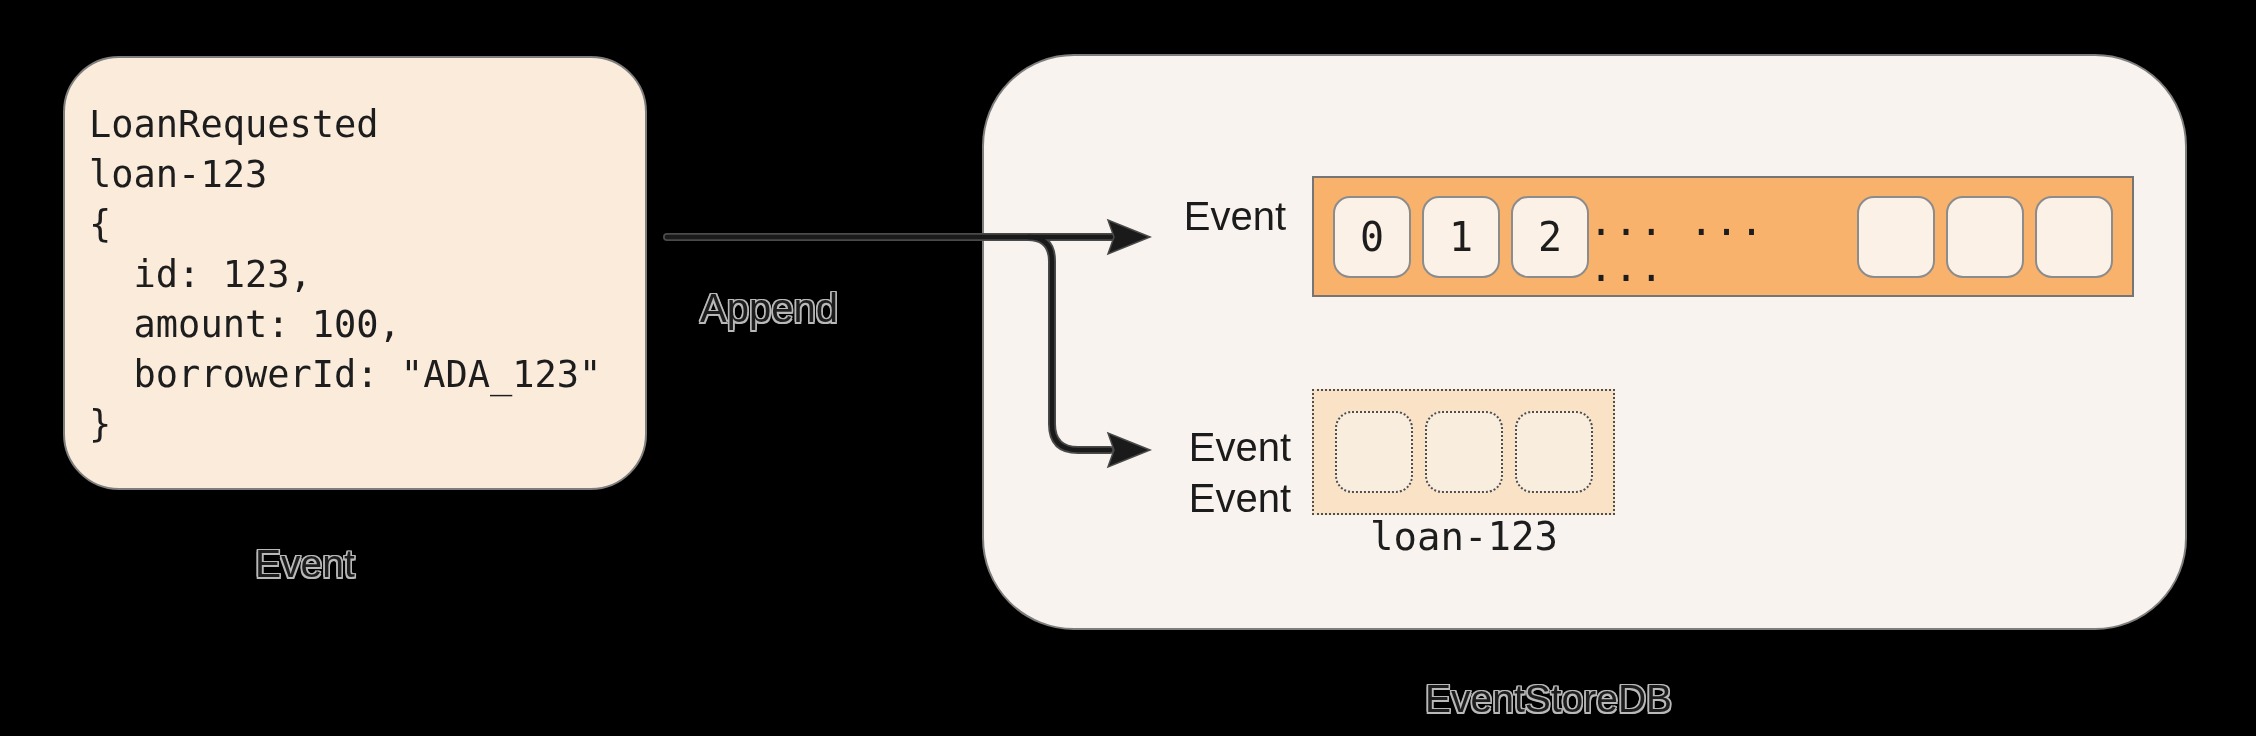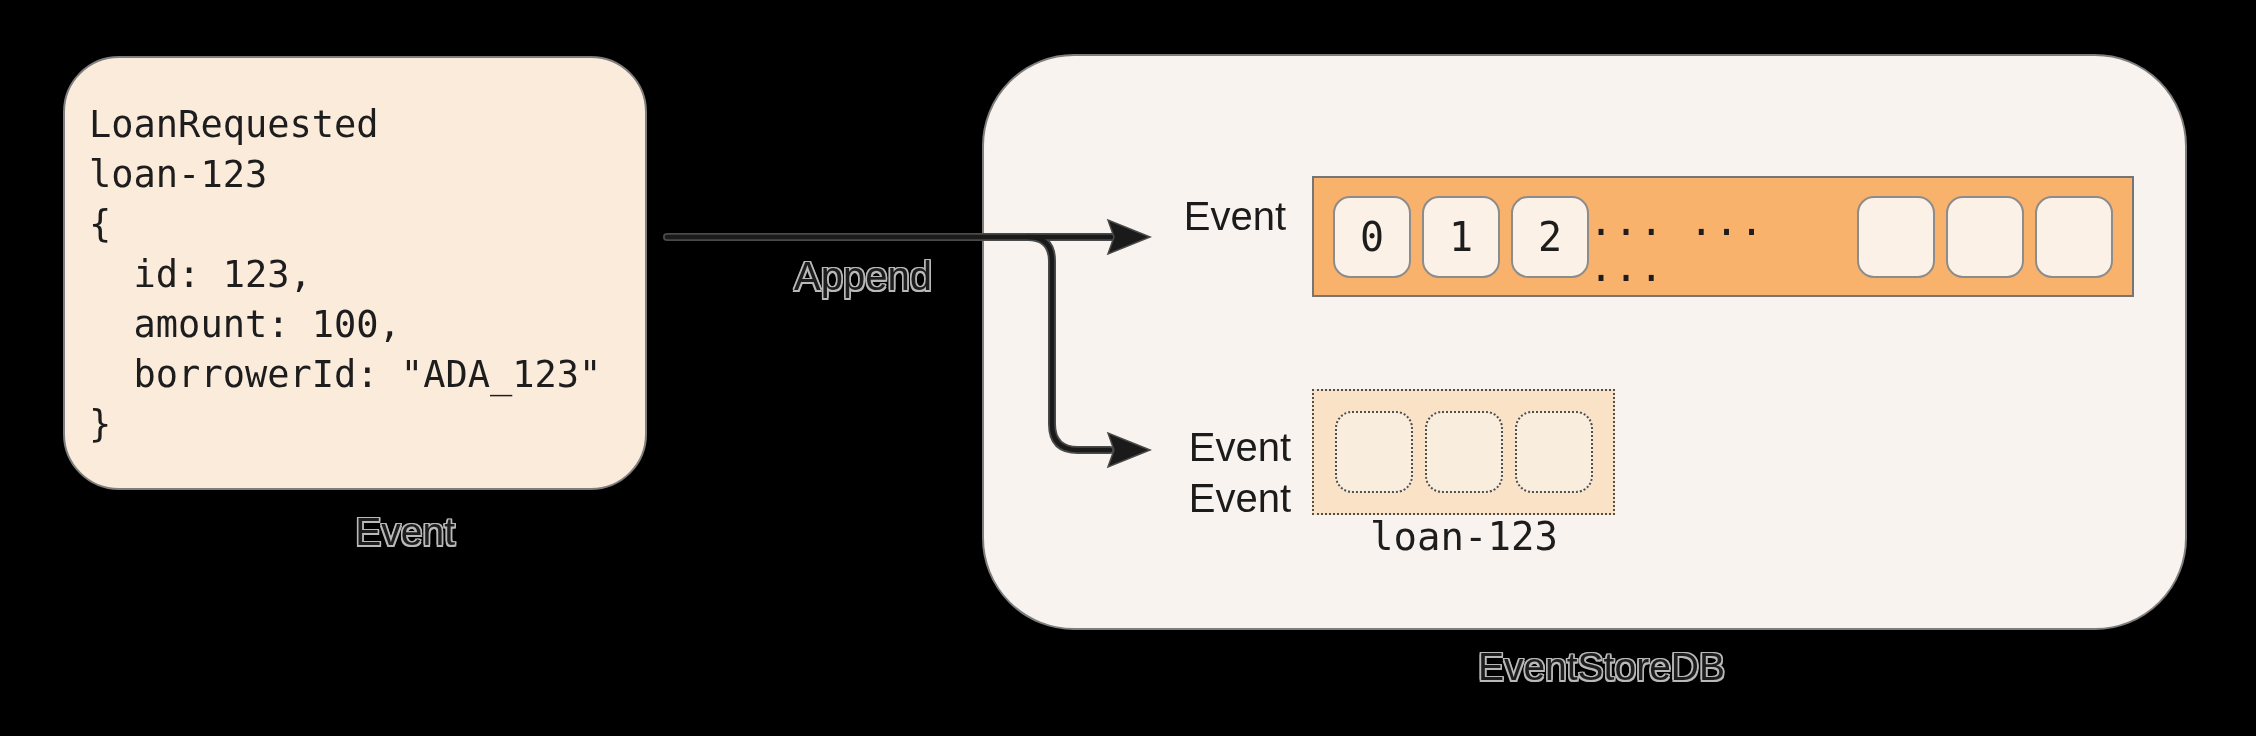--- a/index.html
+++ b/index.html
@@ -22,21 +22,21 @@
   }
 
   
   .outlined{
     color:#1d1d1d;
     text-shadow:-1.5px -1.5px 0 #b9b9b9, 1.5px -1.5px 0 #b9b9b9,
                 -1.5px 1.5px 0 #b9b9b9, 1.5px 1.5px 0 #b9b9b9,
                 0 -1.5px 0 #b9b9b9, 0 1.5px 0 #b9b9b9,
                 -1.5px 0 0 #b9b9b9, 1.5px 0 0 #b9b9b9;
   }
-  .caption{position:absolute;text-align:right;font-size:39px;z-index:2;}
+  .caption{position:absolute;text-align:left;font-size:39px;z-index:2;margin-top:32px;}
   .event-caption{left:255px;top:510px;width:200px;}
   .append-label{left:700px;top:254px;width:232px;font-size:40px;z-index:6;}
   .esdb-caption{left:1425px;top:645px;width:300px;font-size:39px;}
 
   
   .esdb-box{
     position:absolute;left:982px;top:54px;width:1205px;height:576px;
     background:#F8F3EE;border:2.5px solid #7e7e7e;border-radius:92px;
     box-sizing:border-box;z-index:1;
   }

